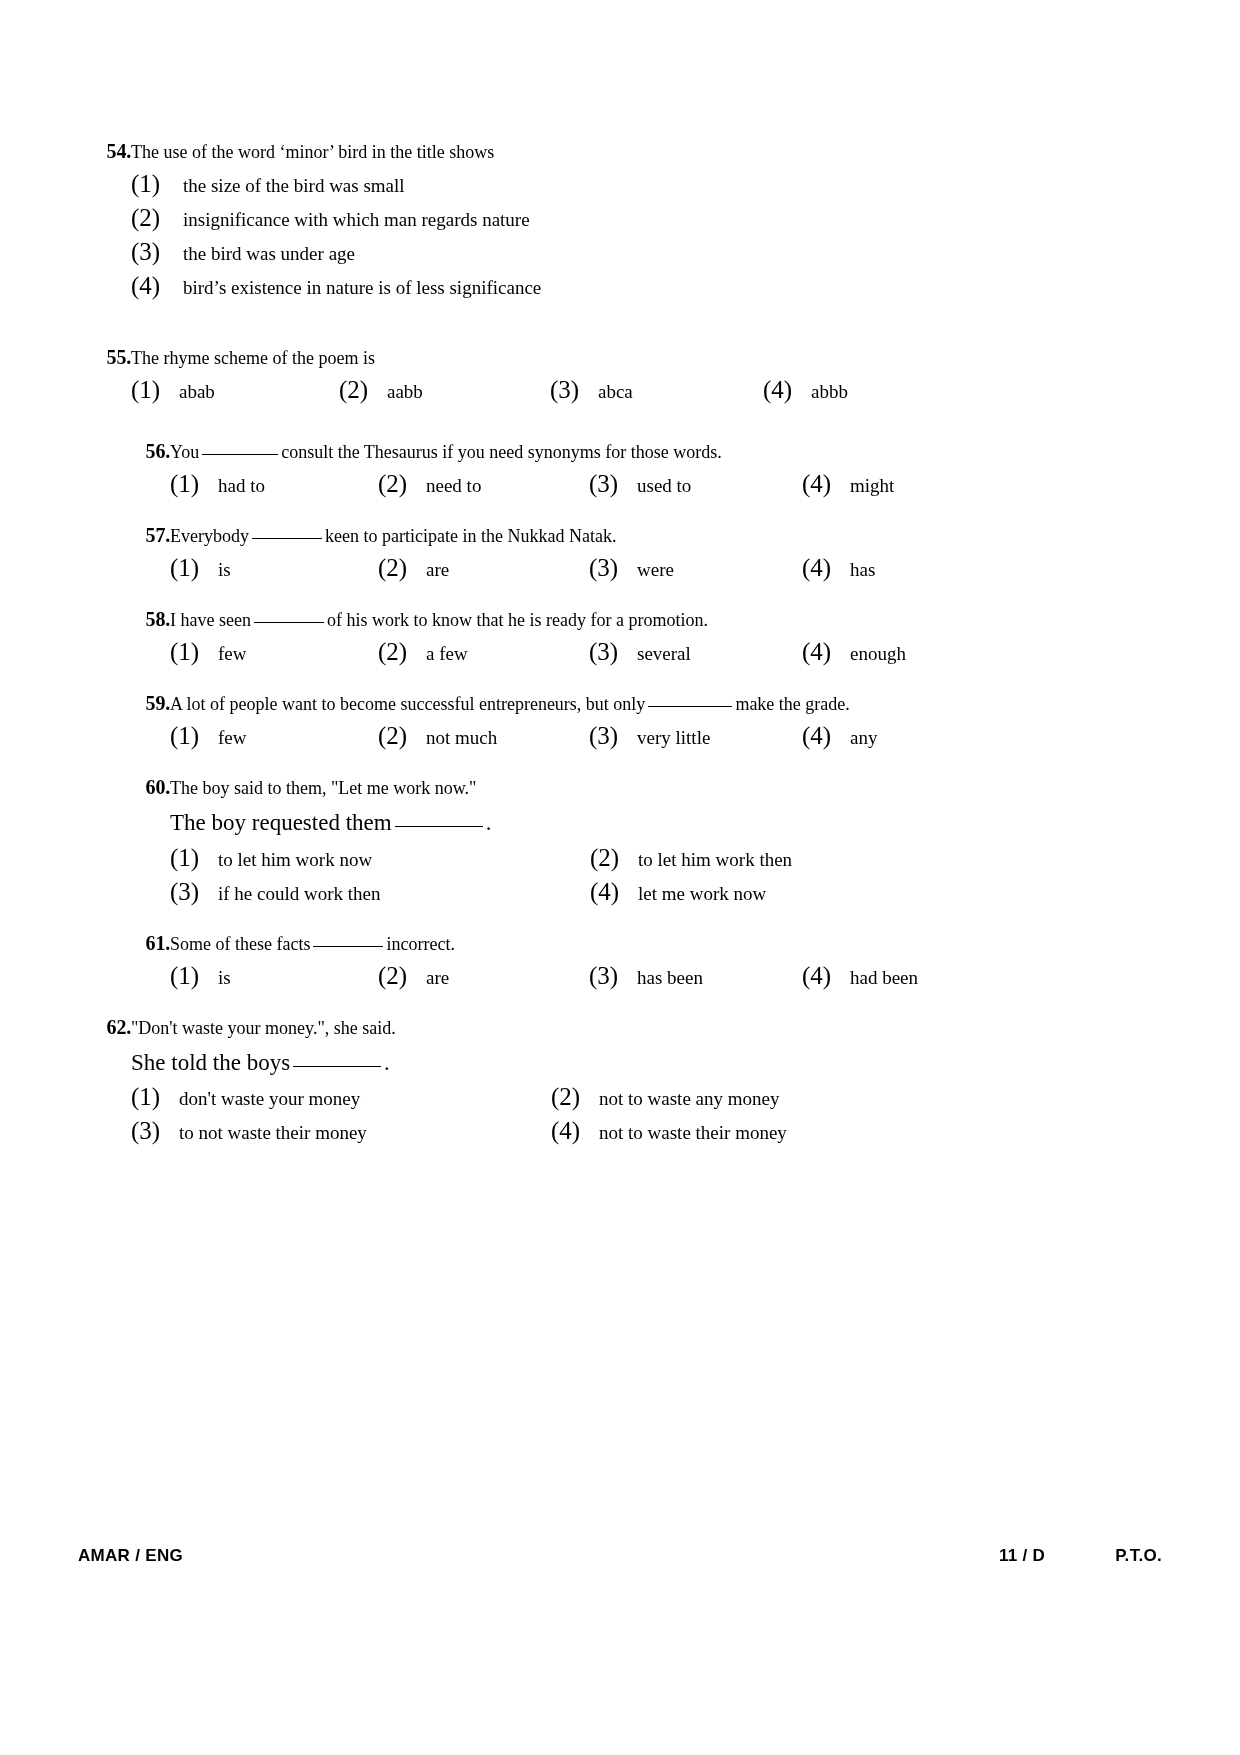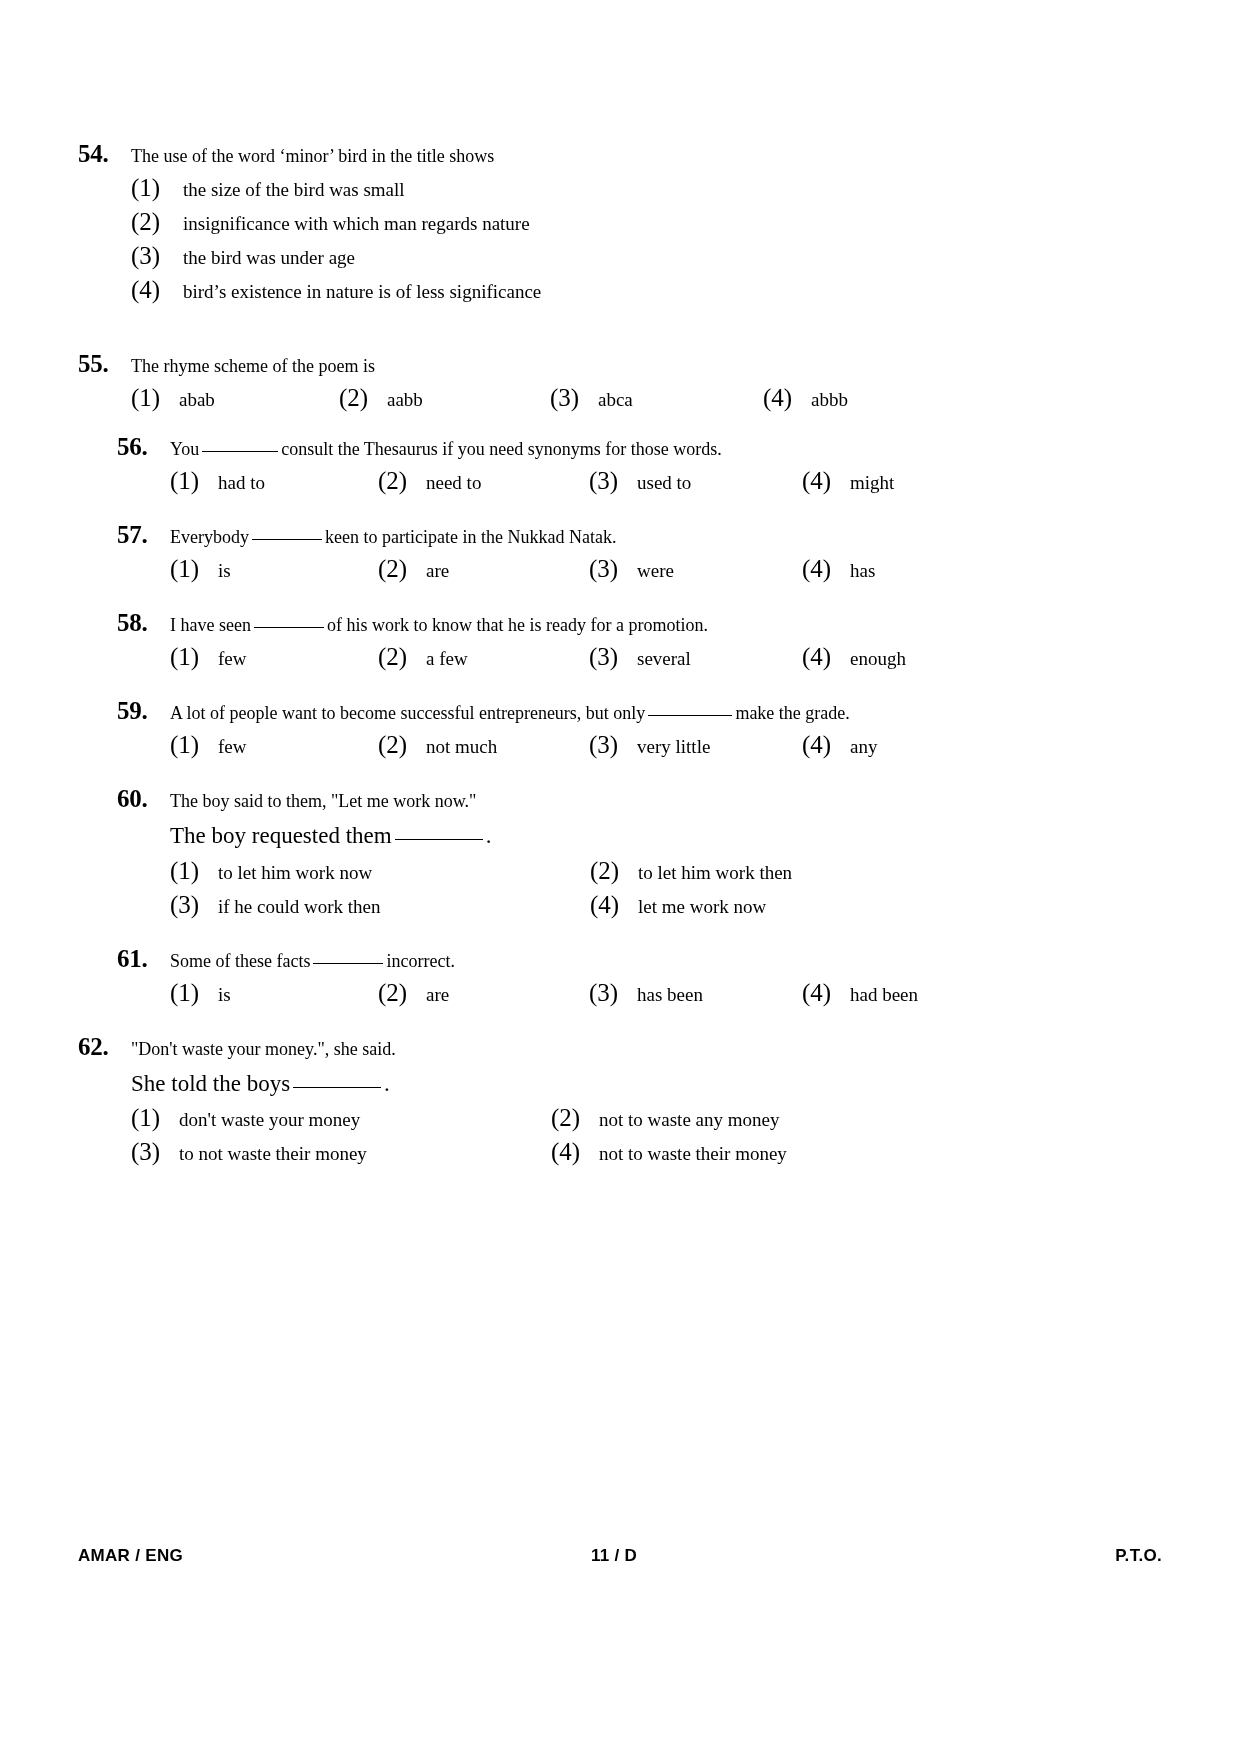--- a/index.html
+++ b/index.html
@@ -28,24 +28,25 @@
   .question {
     display: block;
     margin-bottom: 30px;
   }
   .qhead {
     display: flex;
     align-items: baseline;
   }
   .qnum {
     font-weight: bold;
-    font-size: 25px;
+    font-size: 20px;
     width: 53px;
     flex: 0 0 53px;
     letter-spacing: -0.2px;
+    text-align: right;
   }
   .qtext {
     font-size: 18px;
     line-height: 1.28;
     flex: 1 1 auto;
   }
   .qsub {
     font-size: 23px;
     line-height: 1.28;
     margin-left: 53px;
@@ -108,21 +109,21 @@
   }
   .otext {
     font-size: 19px;
     flex: 1 1 auto;
   }
   .opts-stack .olab { width: 52px; }
   .opts-stack .opt .otext { white-space: nowrap; }
 
   
   .gap-lg { margin-bottom: 46px; }
-  .gap-md { margin-bottom: 21px; }
+  .gap-md { margin-bottom: 36px; }
   .gap-sm { margin-bottom: 26px; margin-left: 39px; }
 
   .instruction {
     font-size: 25px;
     margin: 0 0 38px 0;
     line-height: 1.28;
   }
 
   
   .footer {
@@ -133,21 +134,21 @@
     display: flex;
     align-items: baseline;
     font-family: "Liberation Sans", "DejaVu Sans", sans-serif;
     font-weight: bold;
     font-size: 17px;
     letter-spacing: 0.3px;
   }
   .footer-left { flex: 0 0 auto; }
   .footer-center {
     flex: 1 1 auto;
-    text-align: center;
+    text-align: right;
     padding-right: 70px;
   }
   .footer-right { flex: 0 0 auto; }
 </style>
 </head>
 <body>
 
 <div class="page">
 
   <div class="question gap-lg">

